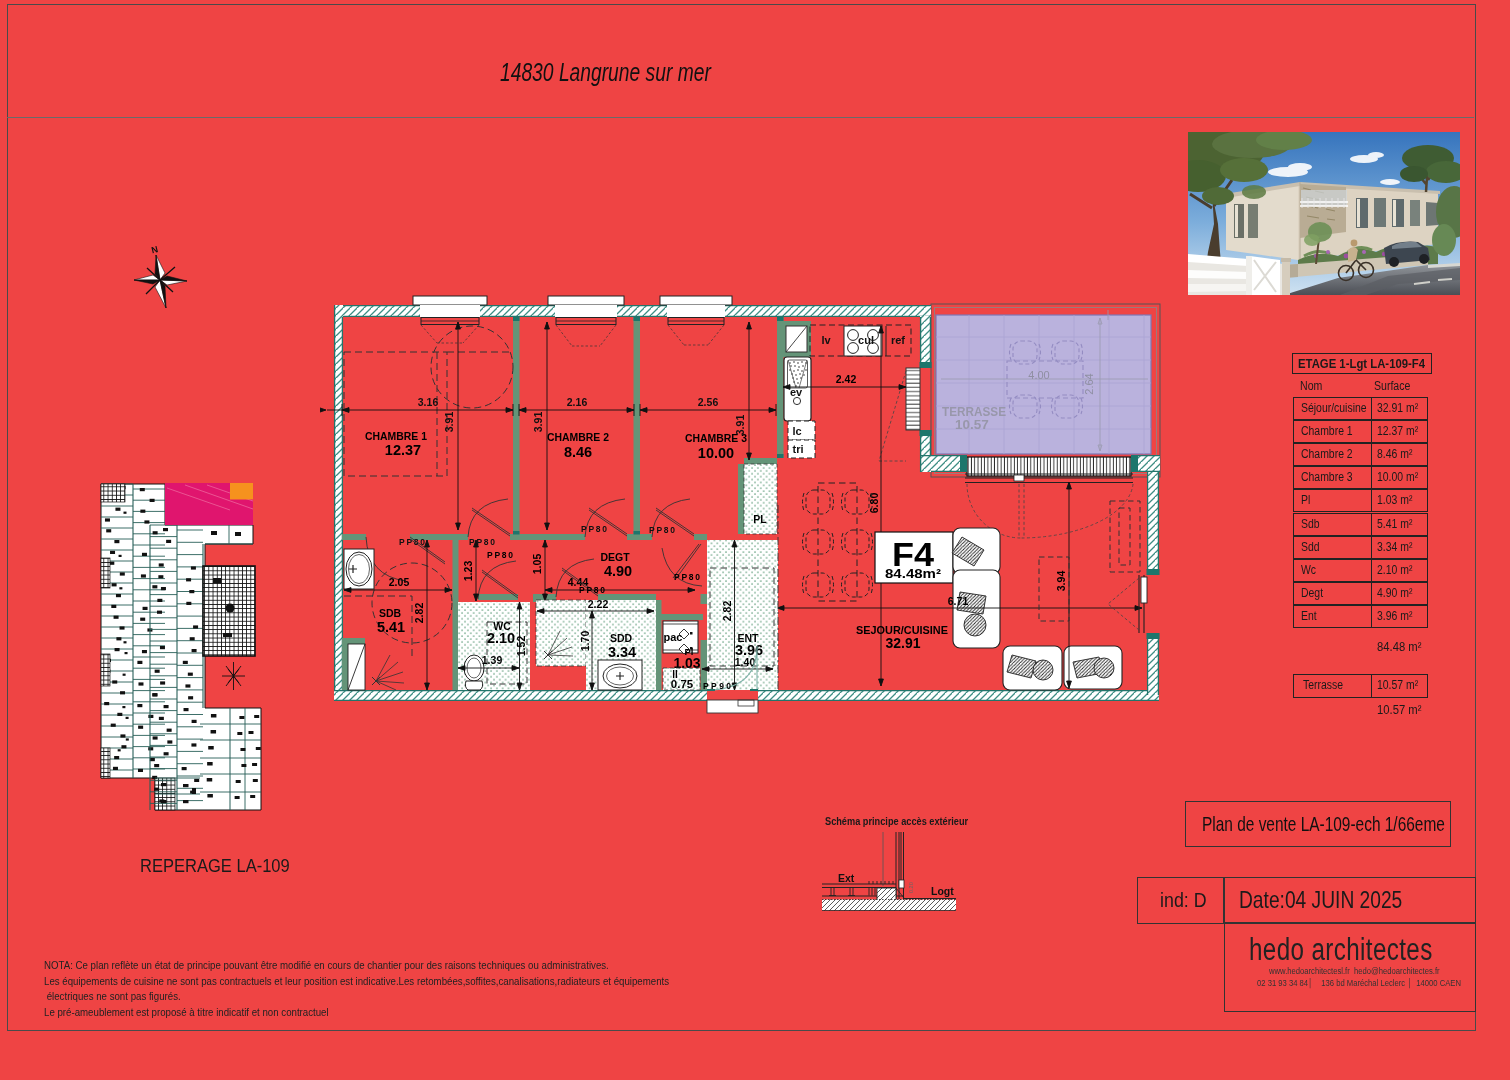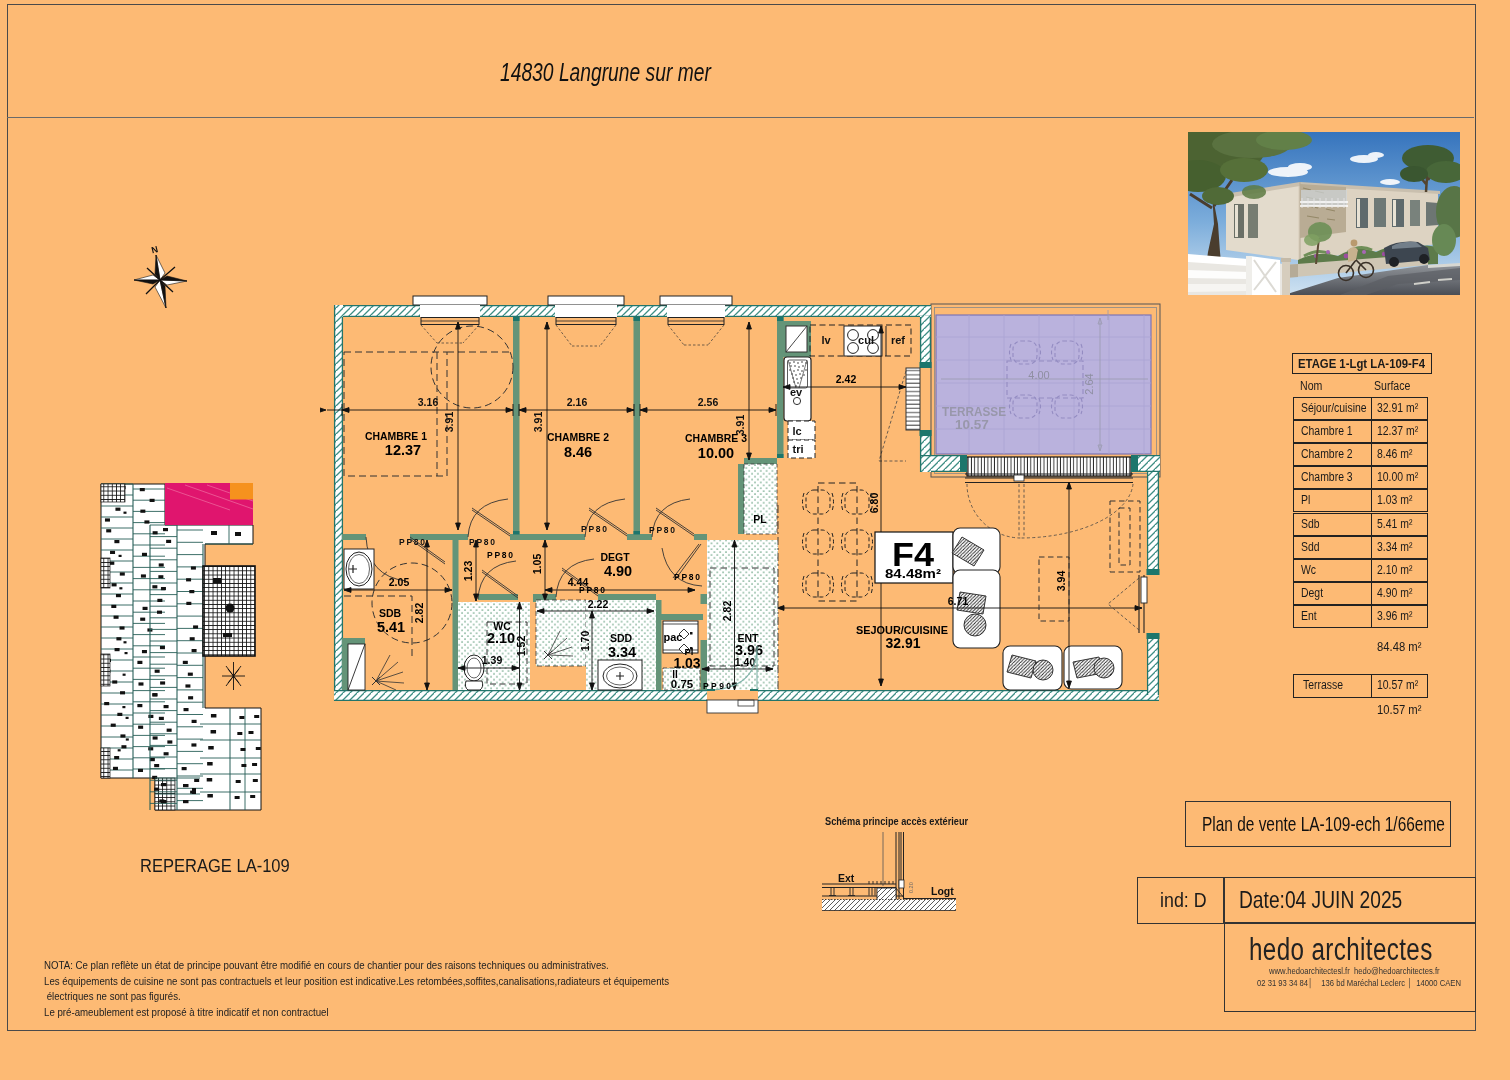--- a/index.html
+++ b/index.html
@@ -1,16 +1,16 @@
 <!DOCTYPE html>
 <html><head>
 <meta charset="utf-8">
 <style>
   html,body{margin:0;padding:0;background:#fff;}
-  #page{position:relative;width:1510px;height:1080px;background:#fdba74;overflow:hidden;
+  #page{position:relative;width:1510px;height:1080px;background:#ef4444;overflow:hidden;
         font-family:"Liberation Sans",sans-serif;color:#1a1a1a;}
   .abs{position:absolute;}
   .nw{transform-origin:left top;}
   svg text{font-family:"Liberation Sans",sans-serif;}
 </style>
 </head>
 <body>
 <div id="page">
 
 <div class="abs" style="left:7px;top:4px;width:1467px;height:1025px;border:1.6px solid #4a4a4a;"></div>

